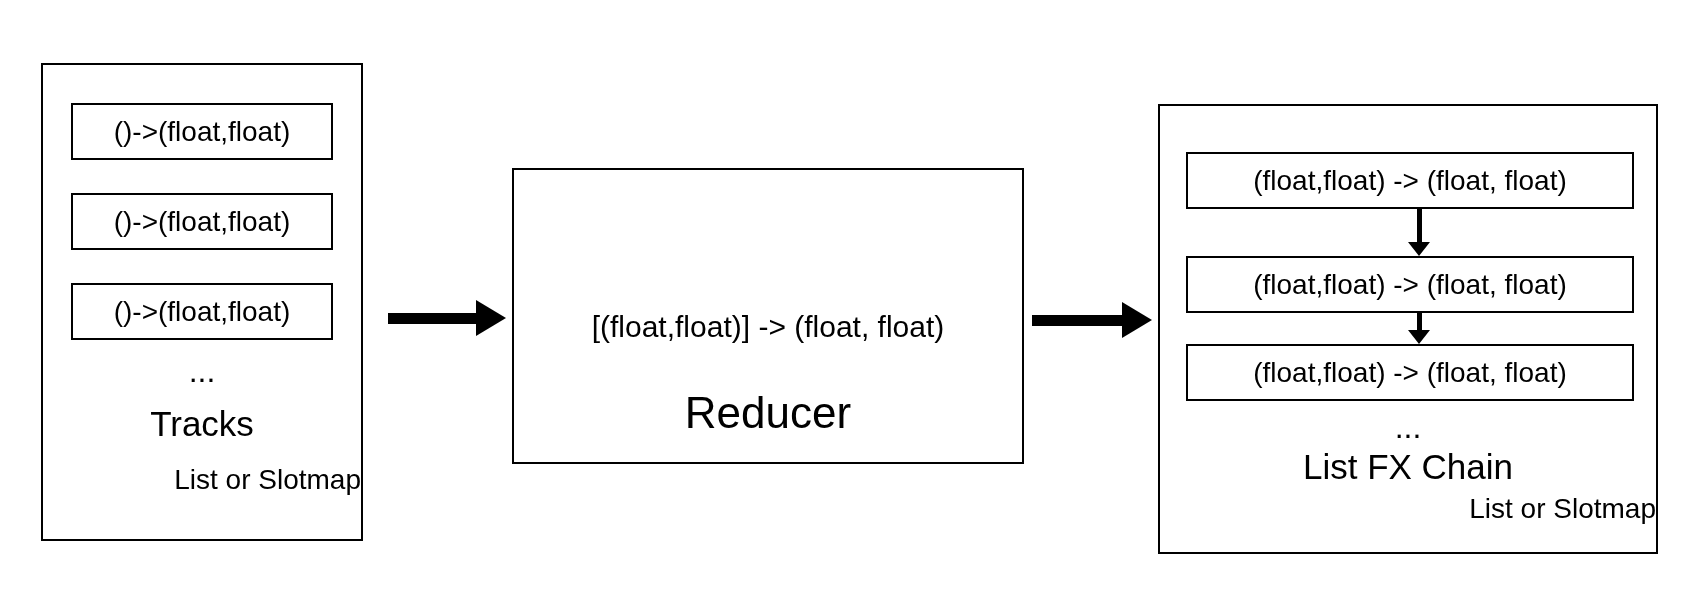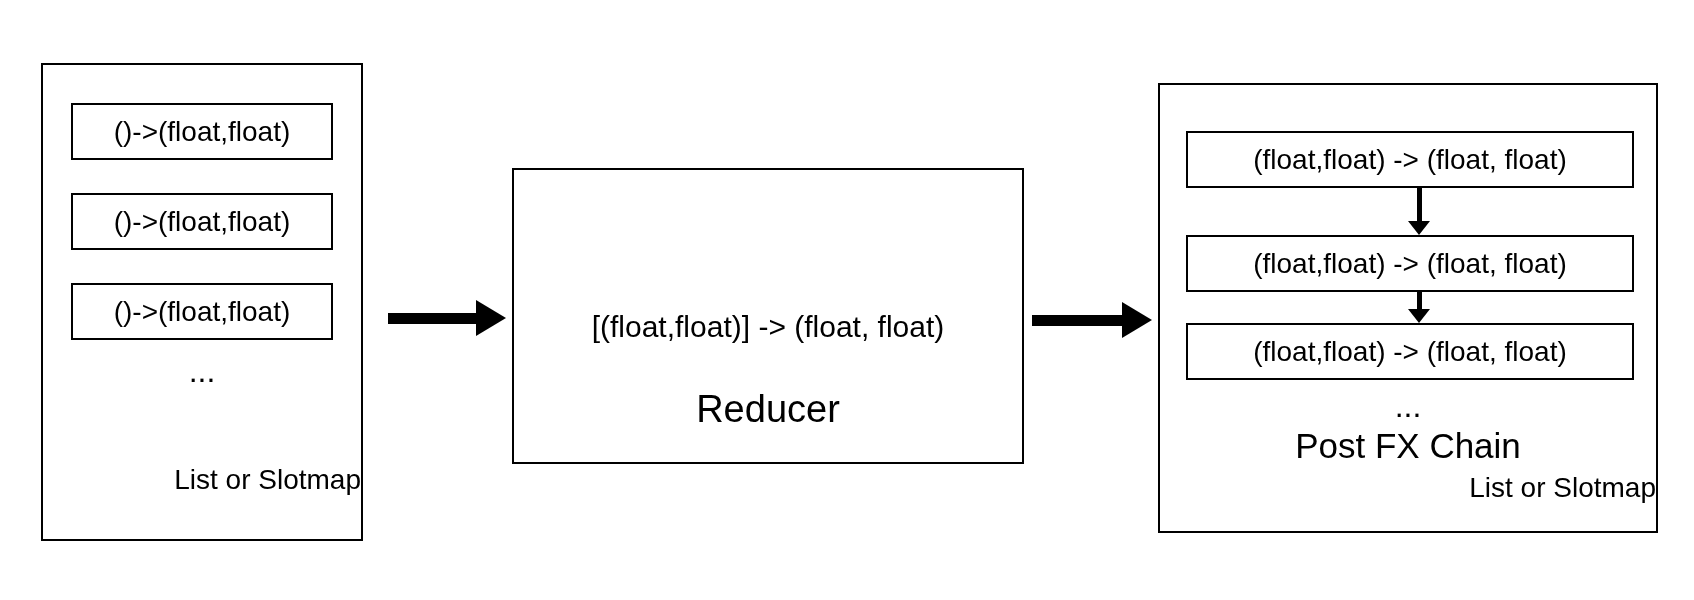--- a/index.html
+++ b/index.html
@@ -17,21 +17,21 @@
     overflow: hidden;
   }
   .outer-box {
     position: absolute;
     border: 2px solid #000000;
     background: #ffffff;
     box-sizing: border-box;
   }
   .tracks-box   { left: 41px;   top: 63px;  width: 322px; height: 478px; }
   .reducer-box  { left: 512px;  top: 168px; width: 512px; height: 296px; }
-  .postfx-box   { left: 1158px; top: 83px;  width: 500px; height: 450px; }
+  .postfx-box   { left: 1158px; top: 104px;  width: 500px; height: 450px; }
 
   .slot-box {
     position: absolute;
     border: 2px solid #000000;
     background: #ffffff;
     box-sizing: border-box;
     display: flex;
     align-items: center;
     justify-content: center;
     font-size: 28px;
@@ -84,21 +84,21 @@
     text-align: center;
     font-size: 30px;
     white-space: nowrap;
     margin-top: 28px;
   }
   .reducer-title {
     position: absolute;
     top: 218px;
     width: 100%;
     text-align: center;
-    font-size: 38px;
+    font-size: 44px;
   }
 
   
   .h-arrow {
     position: absolute;
     height: 36px;
     display: flex;
     align-items: center;
   }
   .h-arrow .shaft {
@@ -149,20 +149,21 @@
     <div class="slot-box track-slot s0">
       <span>()-&gt;(float,float)</span>
     </div>
     <div class="slot-box track-slot s1">
       <span>()-&gt;(float,float)</span>
     </div>
     <div class="slot-box track-slot s2">
       <span>()-&gt;(float,float)</span>
     </div>
     <div class="ellipsis">...</div>
+    <div class="block-title">Tracks</div>
     <div class="block-subtitle">List or Slotmap</div>
   </div>
 
   <div class="h-arrow a1">
     <div class="shaft"></div>
     <div class="head"></div>
   </div>
 
   <div class="outer-box reducer-box">
     <div class="reducer-signature">[(float,float)] -&gt; (float, float)</div>
@@ -186,17 +187,17 @@
       <span>(float,float) -&gt; (float, float)</span>
     </div>
     <div class="v-arrow c1">
       <div class="shaft"></div>
       <div class="head"></div>
     </div>
     <div class="slot-box fx-slot s2">
       <span>(float,float) -&gt; (float, float)</span>
     </div>
     <div class="ellipsis">...</div>
-    <div class="block-title">Post FX Chain</div>
+    <div class="block-title">List FX Chain</div>
     <div class="block-subtitle">List or Slotmap</div>
   </div>
 
 </div>
 
 </body></html>

